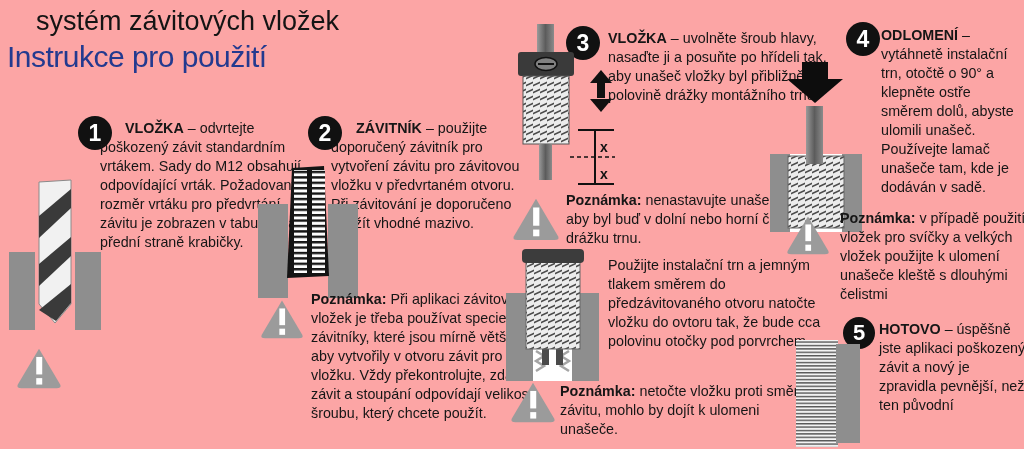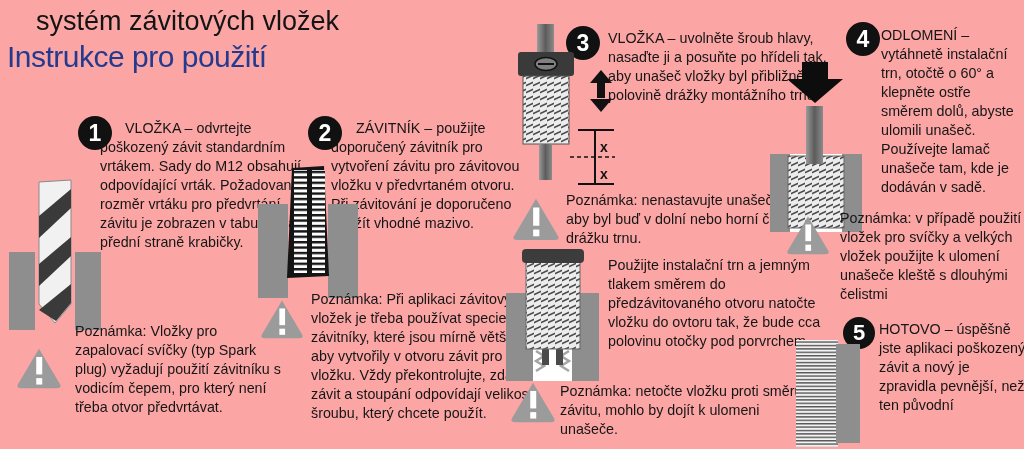--- a/index.html
+++ b/index.html
@@ -3,21 +3,21 @@
 <meta charset="utf-8">
 <style>
   html,body { margin:0; padding:0; background:#fff; }
   .page {
     position:relative; width:1024px; height:449px; background:#fca5a5;
     font-family:"Liberation Sans", sans-serif; color:#1c1c1c; overflow:hidden;
   }
   .subtitle { position:absolute; left:36px; top:6px; font-size:27px; color:#141414; }
   .title    { position:absolute; left:7px;  top:40px; font-size:30px; color:#233a8f; letter-spacing:-0.5px; }
   .txt { position:absolute; font-size:14.3px; line-height:19px; color:#161616; }
-  .txt b { font-weight:normal;text-align:right; }
+  .txt b { font-weight:bold;text-align:right; }
   .indent { text-indent:25px; }
   .badge {
     position:absolute; width:34px; height:34px; border-radius:50%;
     background:#111; color:#fff; font-weight:bold; font-size:23px;
     display:flex; align-items:center; justify-content:center;
   }
   .badge.small { width:32px; height:32px; font-size:22px; }
   .fig { position:absolute; }
 </style>
 </head>
@@ -63,24 +63,20 @@
     <polygon points="31,40 63,13 63,32 31,62" fill="#3a3a3a"></polygon>
     <polygon points="31,88 63,61 63,80 31,110" fill="#3a3a3a"></polygon>
     <polygon points="31,134 63,108 63,127 48,145" fill="#3a3a3a"></polygon>
   </svg>
 
   <svg class="fig" style="left:16px; top:346px;" width="46" height="44" viewBox="0 0 50 46">
     <path d="M25 2 L48 41 Q50 45 44 45 L6 45 Q0 45 2 41 Z" fill="#9b9b9b"></path>
     <rect x="22" y="11" width="6.5" height="19" fill="#fff"></rect>
     <rect x="22" y="34" width="6.5" height="7" fill="#fff"></rect>
   </svg>
-  <div class="txt" style="left:75px; top:322px; width:208px;">
-    <b>Poznámka:</b>
-    <span>Vložky pro zapalovací svíčky (typ Spark plug) vyžadují použití závitníku s vodicím čepem, pro který není třeba otvor předvrtávat.</span>
-  </div>
 
   <div class="badge" style="left:308px; top:116px;">2</div>
   <div class="txt indent" style="left:331px; top:119px; width:200px;">
     <b>ZÁVITNÍK</b>
     <span>– použijte doporučený závitník pro vytvoření závitu pro závitovou vložku v předvrtaném otvoru. Při závitování je doporučeno použít vhodné mazivo.</span>
   </div>
 
   <svg class="fig" style="left:256px; top:160px;" width="104" height="138" viewBox="0 0 104 138">
     <rect x="2" y="44" width="30" height="94" fill="#8e8e8e"></rect>
     <rect x="72" y="44" width="30" height="94" fill="#8e8e8e"></rect>
@@ -157,21 +153,21 @@
     <rect x="22" y="34" width="6.5" height="7" fill="#fff"></rect>
   </svg>
   <div class="txt" style="left:560px; top:382px; width:248px;">
     <b>Poznámka:</b>
     <span>netočte vložku proti směru závitu, mohlo by dojít k ulomeni unašeče.</span>
   </div>
 
   <div class="badge" style="left:846px; top:22px;">4</div>
   <div class="txt" style="left:881px; top:26px; width:144px;">
     <b>ODLOMENÍ</b>
-    <span>– vytáhnetě instalační trn, otočtě o 60° a klepněte ostře směrem dolů, abyste ulomili unašeč. Používejte lamač unašeče tam, kde je dodáván v sadě.</span>
+    <span>– vytáhnetě instalační trn, otočtě o 90° a klepněte ostře směrem dolů, abyste ulomili unašeč. Používejte lamač unašeče tam, kde je dodáván v sadě.</span>
   </div>
 
   <svg class="fig" style="left:770px; top:62px;" width="92" height="170" viewBox="0 0 92 170">
     <rect x="0" y="92" width="92" height="78" fill="#8e8e8e"></rect>
     <rect x="20" y="92" width="52" height="78" fill="#fff"></rect>
     <rect x="18" y="94" width="56" height="72" fill="url(#pat-coil)" stroke="#666"></rect>
     <rect x="36" y="44" width="17" height="58" fill="url(#grad-shaft)"></rect>
     <g fill="#0d0d0d">
       <rect x="32" y="0" width="26" height="17"></rect>
       <polygon points="17,17 73,17 45,41"></polygon>

